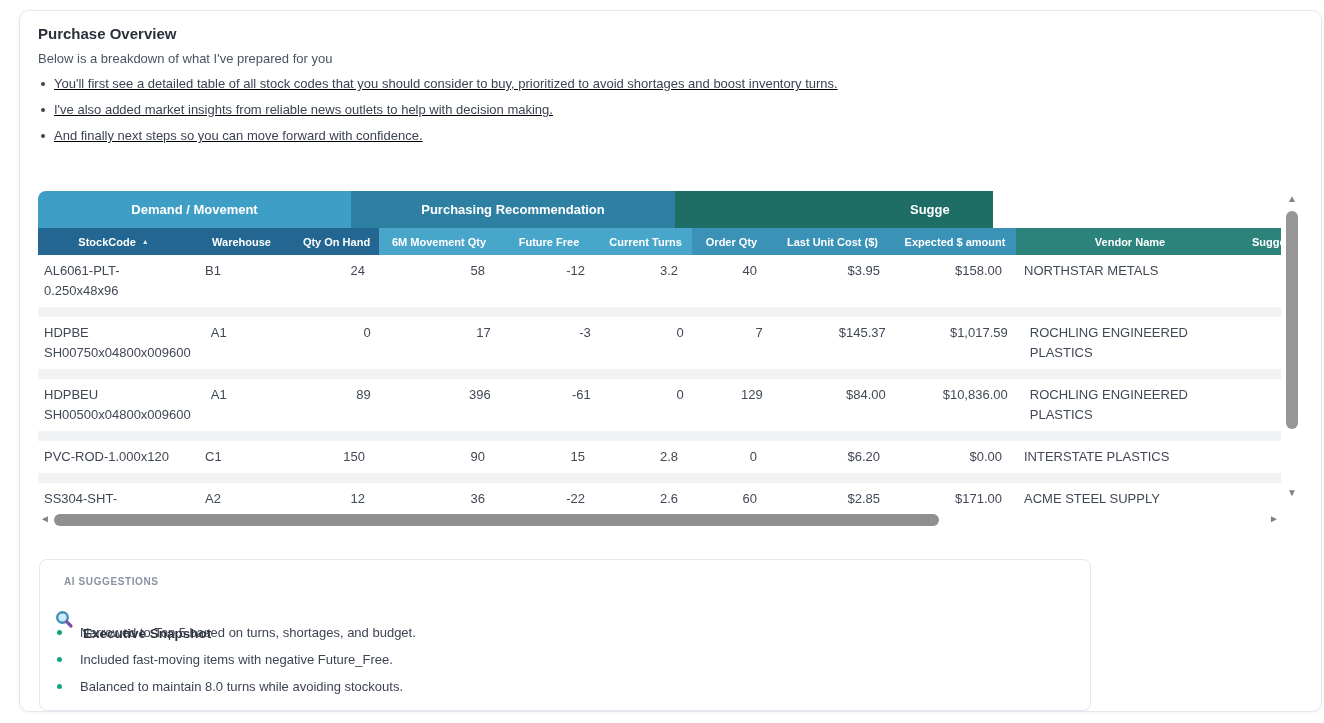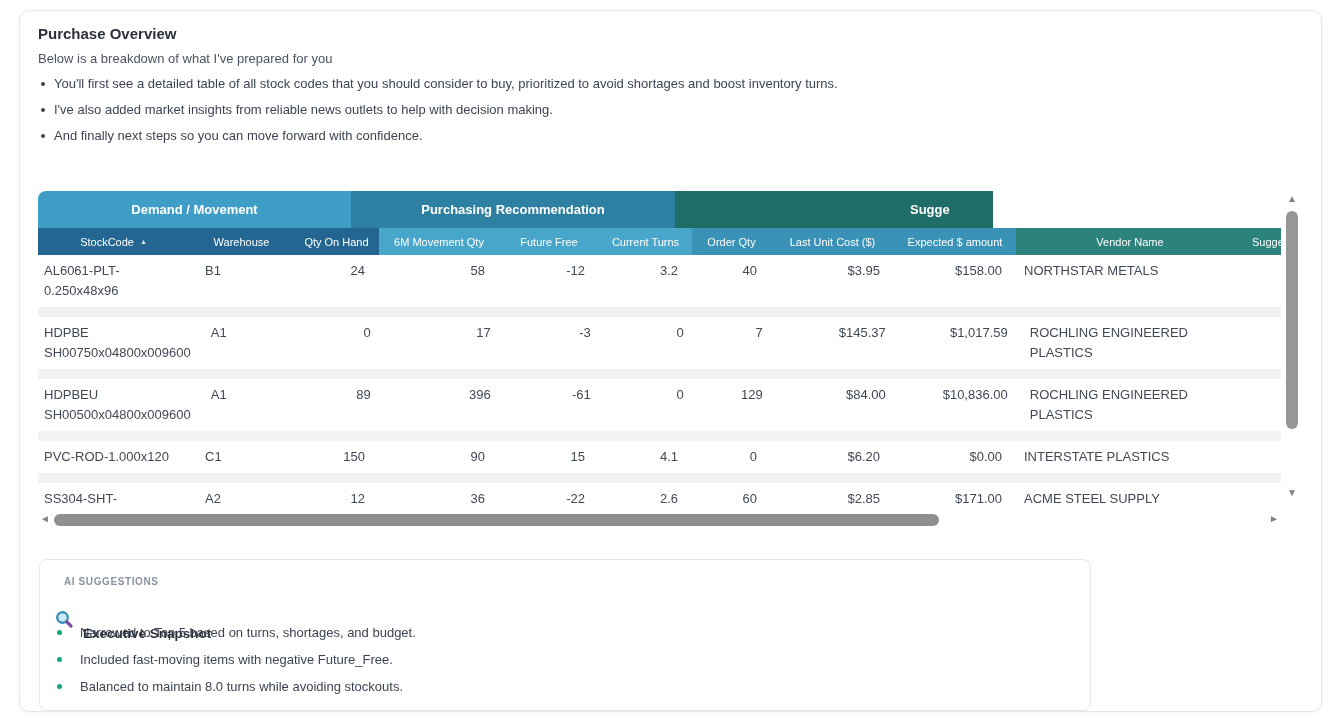--- a/index.html
+++ b/index.html
@@ -6,38 +6,38 @@
   html,body { width:1324px; height:723px; background:#ffffff; overflow:hidden;
               font-family:"Liberation Sans","DejaVu Sans",sans-serif; }
 
   .card { position:absolute; left:19px; top:10px; width:1303px; height:702px;
           background:#fff; border:1px solid #e4e8ee; border-radius:10px;
           box-shadow:0 1px 4px rgba(20,30,60,.05); }
 
   .page-title { position:absolute; left:18px; top:14px; font-size:15px; font-weight:700; color:#2b303b; }
   .page-subtitle { position:absolute; left:18px; top:40px; font-size:13px; color:#4b5363; }
 
-  .top-bullets { position:absolute; left:18px; top:66px; list-style:none; }
+  .top-bullets { position:absolute; left:18px; top:66px; list-style:none;text-decoration:underline; }
   .top-bullets li { position:relative; padding-left:16px; margin-bottom:12px;
                     font-size:13px; line-height:14px; color:#3c4453; }
   .top-bullets li::before { content:''; position:absolute; left:3px; top:5px;
                     width:4px; height:4px; border-radius:50%; background:#3c4453; }
 
   
   .table-block { position:absolute; left:18px; top:180px; width:1261px; height:340px; }
   .tbl-viewport { position:absolute; left:0; top:0; width:1243px; height:318px;
                   overflow:hidden; border-top-left-radius:8px; }
   .tbl-inner { width:1296px; }
   .group-row { display:flex; height:37px; }
   .group-cell { display:flex; align-items:center; justify-content:center;
                 font-size:13px; font-weight:700; color:#fff; }
   .group-cell.g-last { justify-content:flex-start; padding-left:235px; white-space:nowrap; }
   .col-row { display:flex; height:27px; }
   .col-cell { display:flex; align-items:center; justify-content:center;
-              font-size:11px; font-weight:400; color:#fff; white-space:nowrap; }
+              font-size:11px; font-weight:700; color:#fff; white-space:nowrap; }
   .col-cell.left { justify-content:flex-start; padding-left:8px; }
   .sort-glyph { font-size:7px; margin-left:6px; opacity:.85; }
 
   .rows-area { height:254px; overflow:hidden; background:#f0f2f4; }
   .t-row { display:flex; background:#fff; margin-bottom:10px; }
   .t-cell { font-size:13px; color:#414855; line-height:20px; padding-top:6px; padding-bottom:6px; }
   .t-cell.right { text-align:right; padding-right:14px; }
   .t-cell.left  { padding-left:8px; padding-right:4px; }
 
   
@@ -175,21 +175,21 @@
               <div class="t-cell left" style="flex: 0 0 90px; padding-left: 8px;"></div>
             </div>
             <div class="t-row">
               <div class="t-cell left" style="flex: 0 0 151px; padding-left: 6px;">
                 <div>PVC-ROD-1.000x120</div>
               </div>
               <div class="t-cell left" style="flex: 0 0 105px; padding-left: 16px;">C1</div>
               <div class="t-cell right" style="flex: 0 0 85px;">150</div>
               <div class="t-cell right" style="flex: 0 0 120px;">90</div>
               <div class="t-cell right" style="flex: 0 0 100px;">15</div>
-              <div class="t-cell right" style="flex: 0 0 93px;">4.1</div>
+              <div class="t-cell right" style="flex: 0 0 93px;">2.8</div>
               <div class="t-cell right" style="flex: 0 0 79px;">0</div>
               <div class="t-cell right" style="flex: 0 0 123px;">$6.20</div>
               <div class="t-cell right" style="flex: 0 0 122px;">$0.00</div>
               <div class="t-cell left" style="flex: 0 0 228px; padding-left: 8px;">INTERSTATE PLASTICS</div>
               <div class="t-cell left" style="flex: 0 0 90px; padding-left: 8px;"></div>
             </div>
             <div class="t-row">
               <div class="t-cell left" style="flex: 0 0 151px; padding-left: 6px;">
                 <div>SS304-SHT-</div>
               </div>

